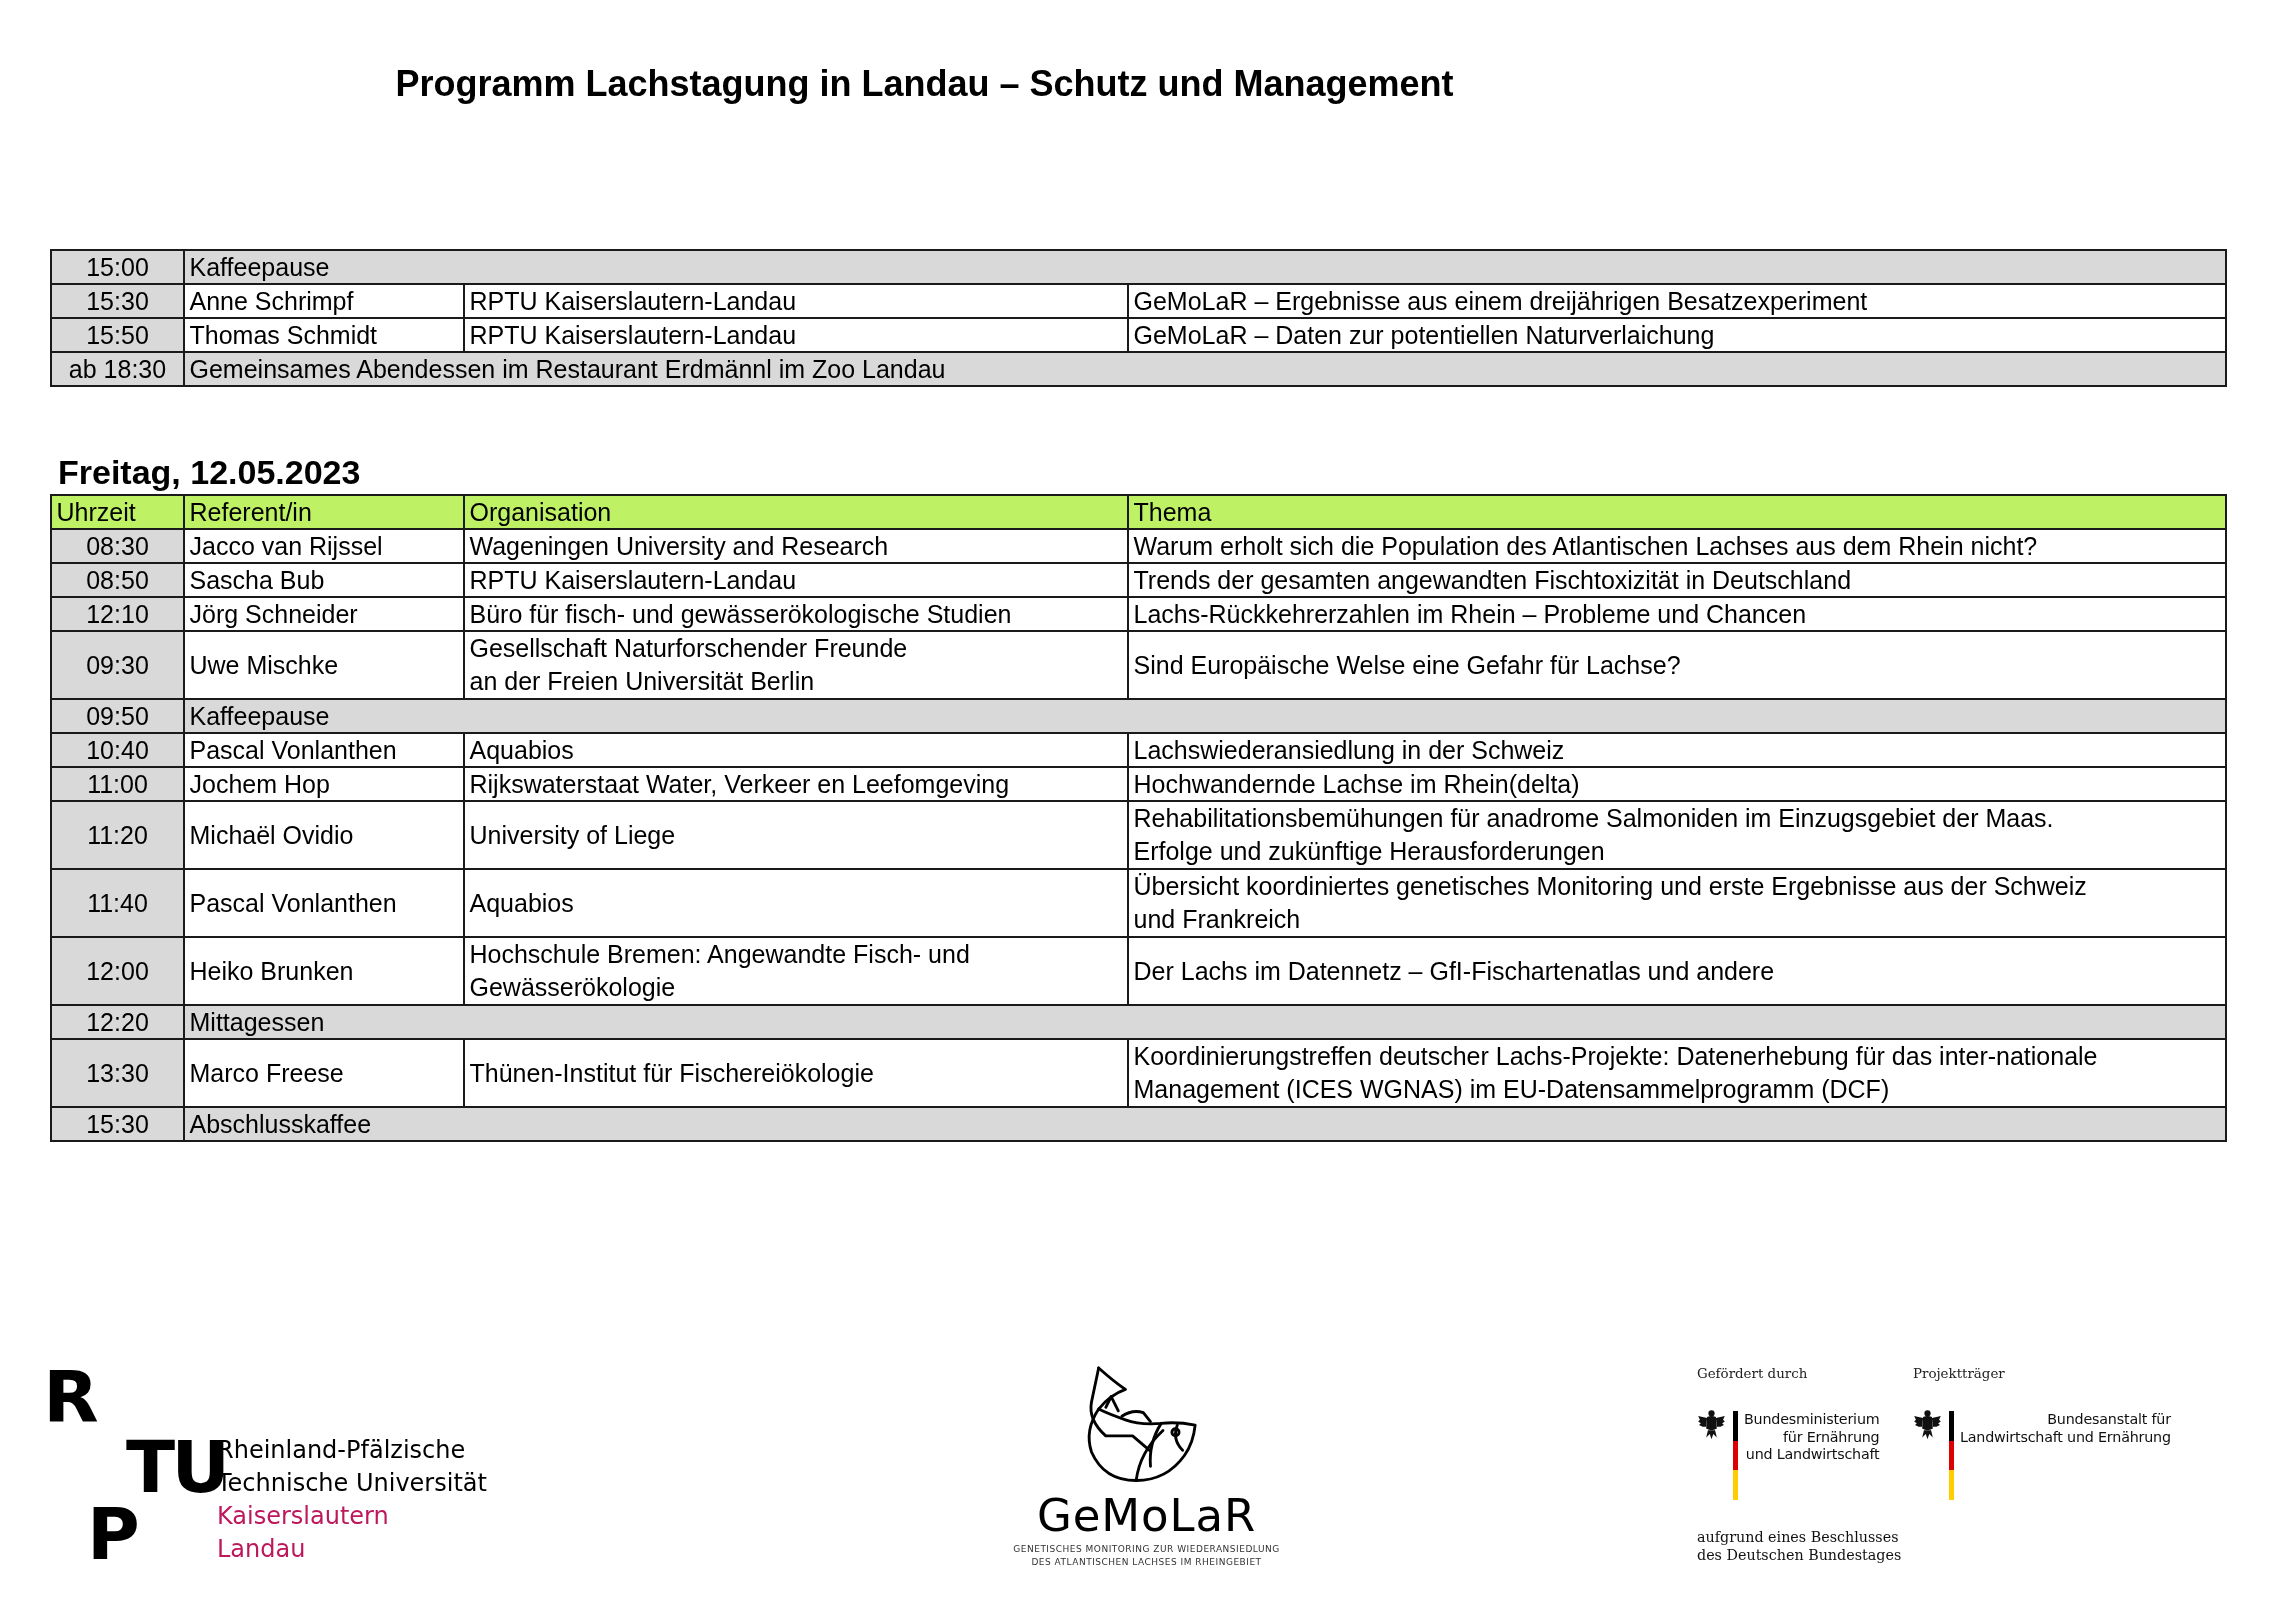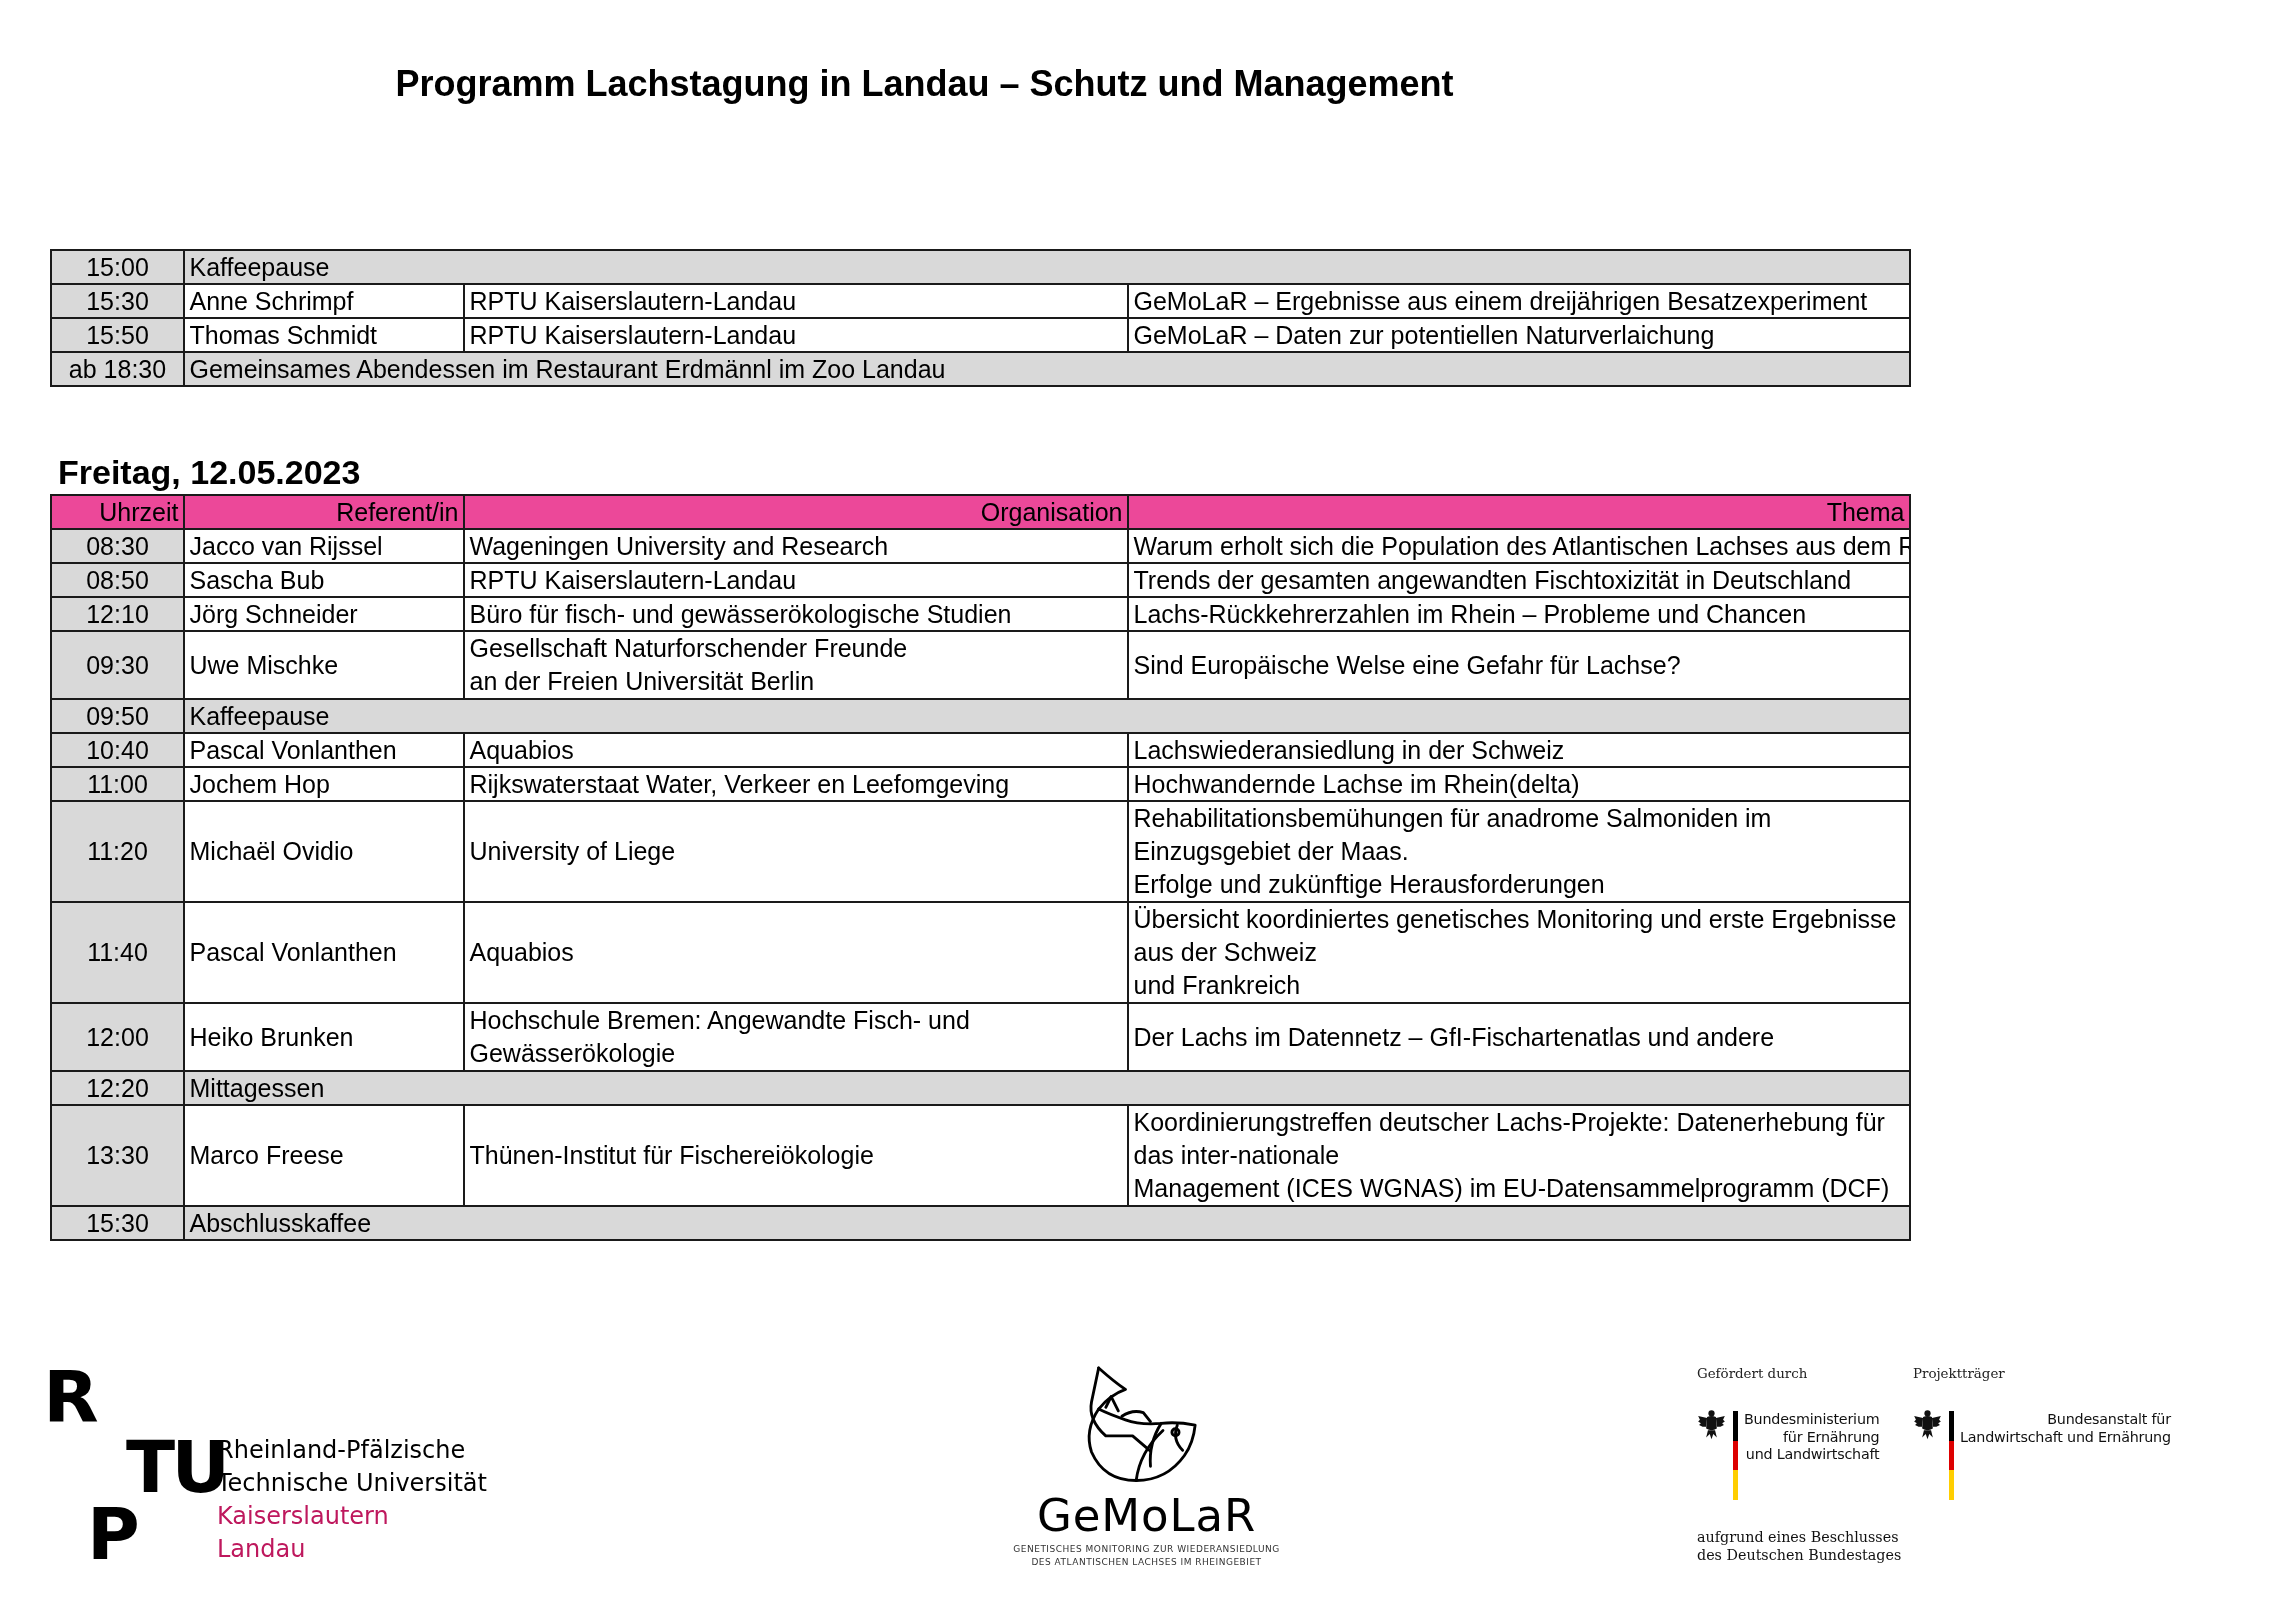--- a/index.html
+++ b/index.html
@@ -3,27 +3,27 @@
 <meta charset="utf-8">
 <style>
   html, body { margin: 0; padding: 0; background: #ffffff; }
   body { width: 2293px; height: 1620px; position: relative; overflow: hidden;
          font-family: "Liberation Sans", sans-serif; color: #000; }
   .title { position: absolute; left: 0; width: 1849px; top: 63px; text-align: center;
            font-weight: bold; font-size: 36px; line-height: 41px; letter-spacing: 0px; }
   .day-heading { position: absolute; left: 58px; top: 453px; font-weight: bold; font-size: 34px; line-height: 39px; }
 
   table.sched { position: absolute; left: 50px; border-collapse: collapse; table-layout: fixed;
-                width: 1861px; font-size: 25px; }
+                width: 2177px; font-size: 25px; }
   table.sched td, table.sched th { border: 2.7px solid #1a1a1a; padding: 0 4.5px; height: 29px;
                 line-height: 32px; vertical-align: middle; font-weight: normal; white-space: nowrap; overflow: hidden; }
   table.sched tr.double td { height: 63px; line-height: 33px; white-space: normal; }
   table.sched td.time { background: #d9d9d9; text-align: center; padding: 0 1.8px; }
   table.sched tr.break td { background: #d9d9d9; }
-  table.sched tr.head th { background: #ec4899; text-align: right; }
+  table.sched tr.head th { background: #bef264; text-align: left; }
   table.sched col.c-time { width: 133px; }
   table.sched col.c-speaker { width: 280px; }
   table.sched col.c-org { width: 664px; }
   #table-thursday { top: 249px; }
   #table-friday { top: 494px; }
 
   .footer-rptu { position: absolute; left: 36px; top: 1361px; width: 555px; height: 215px; }
   .rptu-letter { position: absolute; font-family: "DejaVu Sans", sans-serif; font-weight: bold; font-size: 72px; line-height: 72px; }
   .rptu-r { left: 7.2px; top: 0px; }
   .rptu-tu { left: 90px; top: 70px; letter-spacing: -3.6px; }

